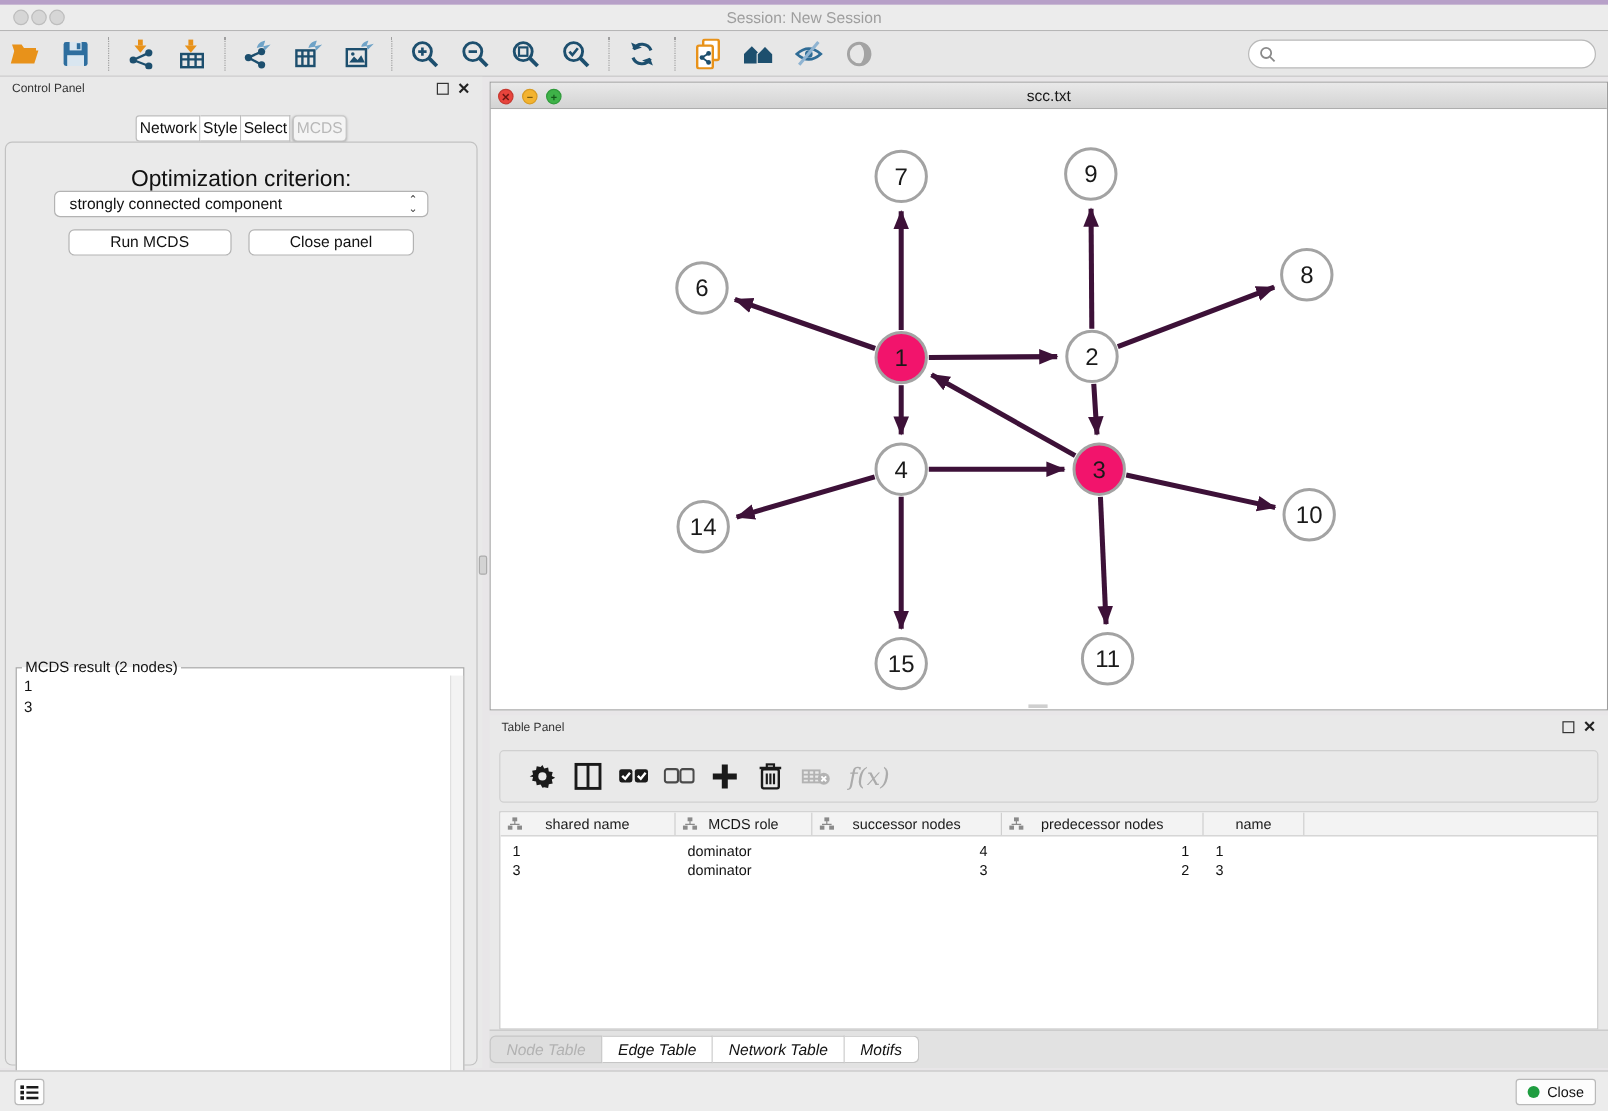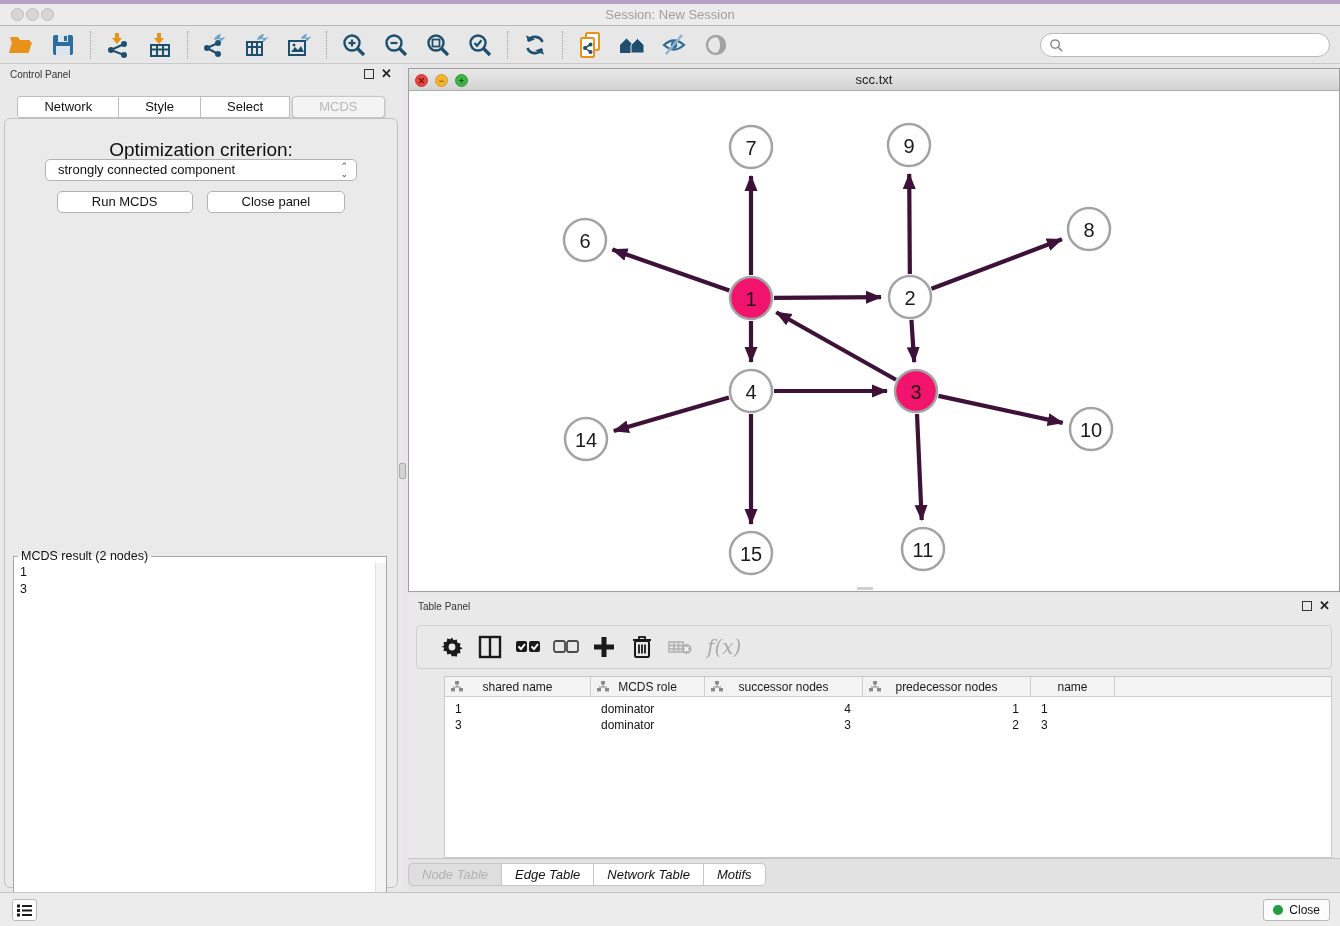--- a/index.html
+++ b/index.html
@@ -22,21 +22,21 @@
   .search-wrap input { border:none; outline:none; flex:1; height:18px; font-size:12px; background:transparent; margin-left:5px; }
 
   
   .control-panel { top:64px; left:0; width:402px; height:826px; background:#E9E9E9; }
   .panel-head { position:absolute; top:5px; left:10px; font-size:10px; color:#333; }
   .panel-head-icons { position:absolute; top:4px; right:10px; display:flex; gap:7px; align-items:center; }
   .float-glyph { width:10px; height:10px; border:1.5px solid #333; display:inline-block; }
   .close-glyph { font-size:13px; font-weight:bold; color:#222; line-height:12px; }
 
   .cp-tabs { position:absolute; top:32px; left:0; width:100%; display:flex; justify-content:center; }
-  .cp-tab { height:22px; line-height:20px; padding:0 26px; font-size:13px; background:#FFFFFF; border:1px solid #BDBDBD; color:#111; }
+  .cp-tab { height:22px; line-height:20px; padding:0 2px; font-size:13px; background:#FFFFFF; border:1px solid #BDBDBD; color:#111; }
   .cp-tab + .cp-tab { border-left:none; }
   .cp-tab.first { border-radius:3px 0 0 3px; }
   .cp-tab.active { background:#F4F4F4; color:#B8B8B8; border:1px solid #C6C6C6; border-radius:4px; box-shadow:0 1px 2px rgba(0,0,0,.25); margin-left:2px; }
 
   .cp-body { position:absolute; top:54px; left:4px; right:4px; bottom:2px; background:#EAEAEA; border:1px solid #C2C2C2; border-radius:6px; }
   .opt-label { position:absolute; top:20px; width:100%; text-align:center; font-size:19px; color:#111; }
   .criterion { position:absolute; top:40px; left:40px; right:40px; height:22px; background:#fff; border:1px solid #B3B3B3; border-radius:5px; font-size:13px; line-height:20px; padding-left:12px; color:#111; }
   .stepper { position:absolute; right:8px; top:2px; font-size:9px; color:#444; line-height:8px; text-align:center; }
   .btn-row { position:absolute; top:72px; width:100%; display:flex; justify-content:center; gap:14px; }
   .cp-btn { height:22px; padding:0 34px; background:#fff; border:1px solid #B3B3B3; border-radius:5px; font-size:13px; color:#111; line-height:20px; }
@@ -59,21 +59,21 @@
   .nt.green { left:46px; background:#3EB248; border:1px solid #2F9A3A; color:#135A1B; }
   .net-canvas { position:absolute; top:22px; left:0; right:0; bottom:0; background:#fff; }
   .canvas-grip { position:absolute; bottom:1px; left:448px; width:16px; height:3px; background:#CFCFCF; }
 
   
   .table-panel { top:596px; left:408px; width:932px; height:294px; background:#E9E9E9; }
   .tp-toolbar { position:absolute; top:29px; left:8px; right:8px; height:44px; background:#E9E9E9; border:1px solid #D0D0D0; border-radius:4px; display:flex; align-items:center; padding-left:16px; }
   .tp-icon { width:28px; height:28px; display:flex; align-items:center; justify-content:center; margin:0 5px; }
   .fx-label { font-size:20px; font-family:"DejaVu Serif", serif; font-style:italic; color:#ABABAB; margin-left:8px; }
 
-  .tp-table { position:absolute; top:80px; left:8px; right:8px; bottom:32px; background:#fff; border:1px solid #C9C9C9; overflow:hidden;margin-left:28px; }
+  .tp-table { position:absolute; top:80px; left:8px; right:8px; bottom:32px; background:#fff; border:1px solid #C9C9C9; overflow:hidden; }
   .thead { display:flex; height:20px; background:#F3F3F3; border-bottom:1px solid #CFCFCF; }
   .th { position:relative; border-right:1px solid #CFCFCF; font-size:12px; color:#1A1A1A; display:flex; align-items:center; justify-content:center; }
   .th .hier { position:absolute; left:6px; top:4px; }
   .trow { display:flex; height:16px; font-size:12px; color:#111; }
   .td { padding:1px 4px 0 10px; }
   .td.num { text-align:right; padding-right:12px; }
   .c0{width:146px}.c1{width:114px}.c2{width:158px}.c3{width:168px}.c4{width:84px}
 
   .tp-tabstrip { position:absolute; left:0; right:0; bottom:0; height:32px; background:#E2E2E2; border-top:1px solid #C6C6C6; display:flex; align-items:flex-start; padding-top:4px;font-style:italic; }
   .tp-tab { height:23px; line-height:21px; padding:0 13px; font-size:13px; background:#fff; border:1px solid #C6C6C6; color:#111; }

